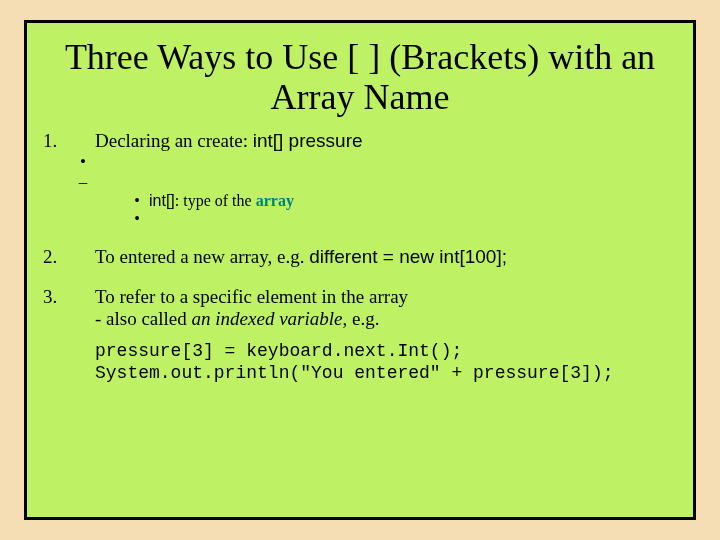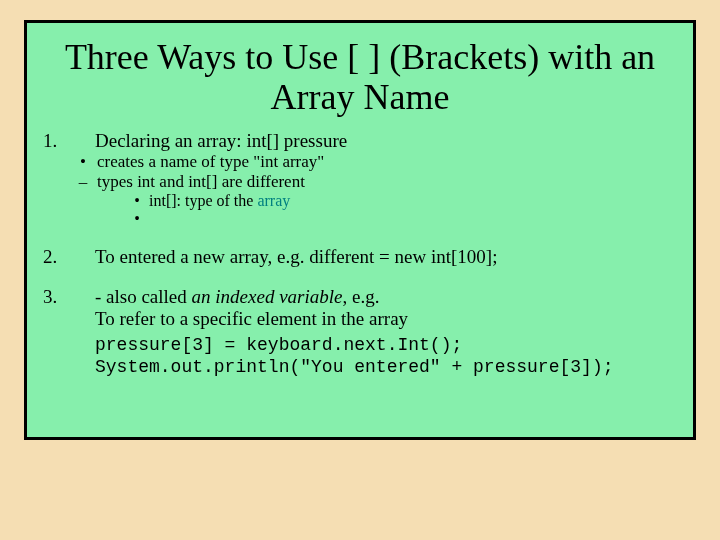--- a/index.html
+++ b/index.html
@@ -9,22 +9,22 @@
     height: 540px;
     background: #f5deb3;
     font-family: "Times New Roman", Times, serif;
     color: #000;
   }
   .slide {
     box-sizing: border-box;
     position: relative;
     margin: 20px 24px;
     width: 672px;
-    height: 420px;
-    background: #86efac;
+    height: 500px;
+    background: #bef264;
     border: 3px solid #000;
     padding: 10px 16px 12px 16px;
     overflow: hidden;
   }
   .title {
     font-size: 36px;
     line-height: 1.12;
     text-align: center;
     margin: 4px 0 12px 0;
     font-weight: normal;
@@ -36,21 +36,21 @@
   .numcol {
     width: 52px;
     flex: 0 0 52px;
     font-size: 19px;
   }
   .bodycol {
     flex: 1;
     font-size: 19px;
   }
   .mono {
-    font-family: Liberation Serif, serif;
+    font-family: Liberation Sans, sans-serif;
   }
   .sub1 {
     display: flex;
     margin-left: 26px;
     font-size: 17px;
   }
   .sub1 .bul {
     width: 28px;
     flex: 0 0 28px;
     text-align: center;
@@ -60,57 +60,52 @@
     margin-left: 82px;
     font-size: 16px;
   }
   .sub2 .bul {
     width: 24px;
     flex: 0 0 24px;
     text-align: center;
   }
   .teal {
     color: #008080;
+    font-weight: bold;
   }
   .spacer {
     height: 18px;
   }
   .codeblock {
     font-family: "Courier New", Courier, monospace;
     font-size: 18px;
     margin-left: 52px;
     line-height: 1.25;
-    margin-top: 4px;
+    margin-top: 10px;
   }
 </style>
 </head>
 <body>
 
 <div class="slide">
 
   <div class="title">Three Ways to Use [ ] (Brackets) with an Array Name</div>
 
   <div class="row">
     <div class="numcol">1.</div>
     <div class="bodycol">
-      <span>Declaring an array: </span><span class="mono">int[] pressure</span>
+      <span>Declaring an create: </span><span class="mono">int[] pressure</span>
     </div>
   </div>
 
   <div class="sub1">
     <div class="bul">•</div>
-    <div>
-      <span>creates a name of type "</span><span class="mono">int</span><span> array"</span>
-    </div>
   </div>
   <div class="sub1">
     <div class="bul">–</div>
-    <div>
-      <span>types </span><span class="mono">int</span><span> and </span><span class="mono">int[]</span><span> are different</span>
-    </div>
   </div>
 
   <div class="sub2">
     <div class="bul">•</div>
     <div>
       <span class="mono">int[]</span><span>: type of the </span><span class="teal">array</span>
     </div>
   </div>
   <div class="sub2">
     <div class="bul">•</div>
@@ -123,24 +118,24 @@
     <div class="bodycol">
       <span>To entered a new array, e.g. </span><span class="mono">different = new int[100];</span>
     </div>
   </div>
 
   <div class="spacer"></div>
 
   <div class="row">
     <div class="numcol">3.</div>
     <div class="bodycol">
+      <div>To refer to a specific element in the array</div>
       <div>
         <span>- also called </span><i>an indexed variable</i><span>, e.g.</span>
       </div>
-      <div>To refer to a specific element in the array</div>
     </div>
   </div>
 
   <div class="codeblock">
     <div>pressure[3] = keyboard.next.Int();</div>
     <div>System.out.println("You entered" + pressure[3]);</div>
   </div>
 
 </div>
 

